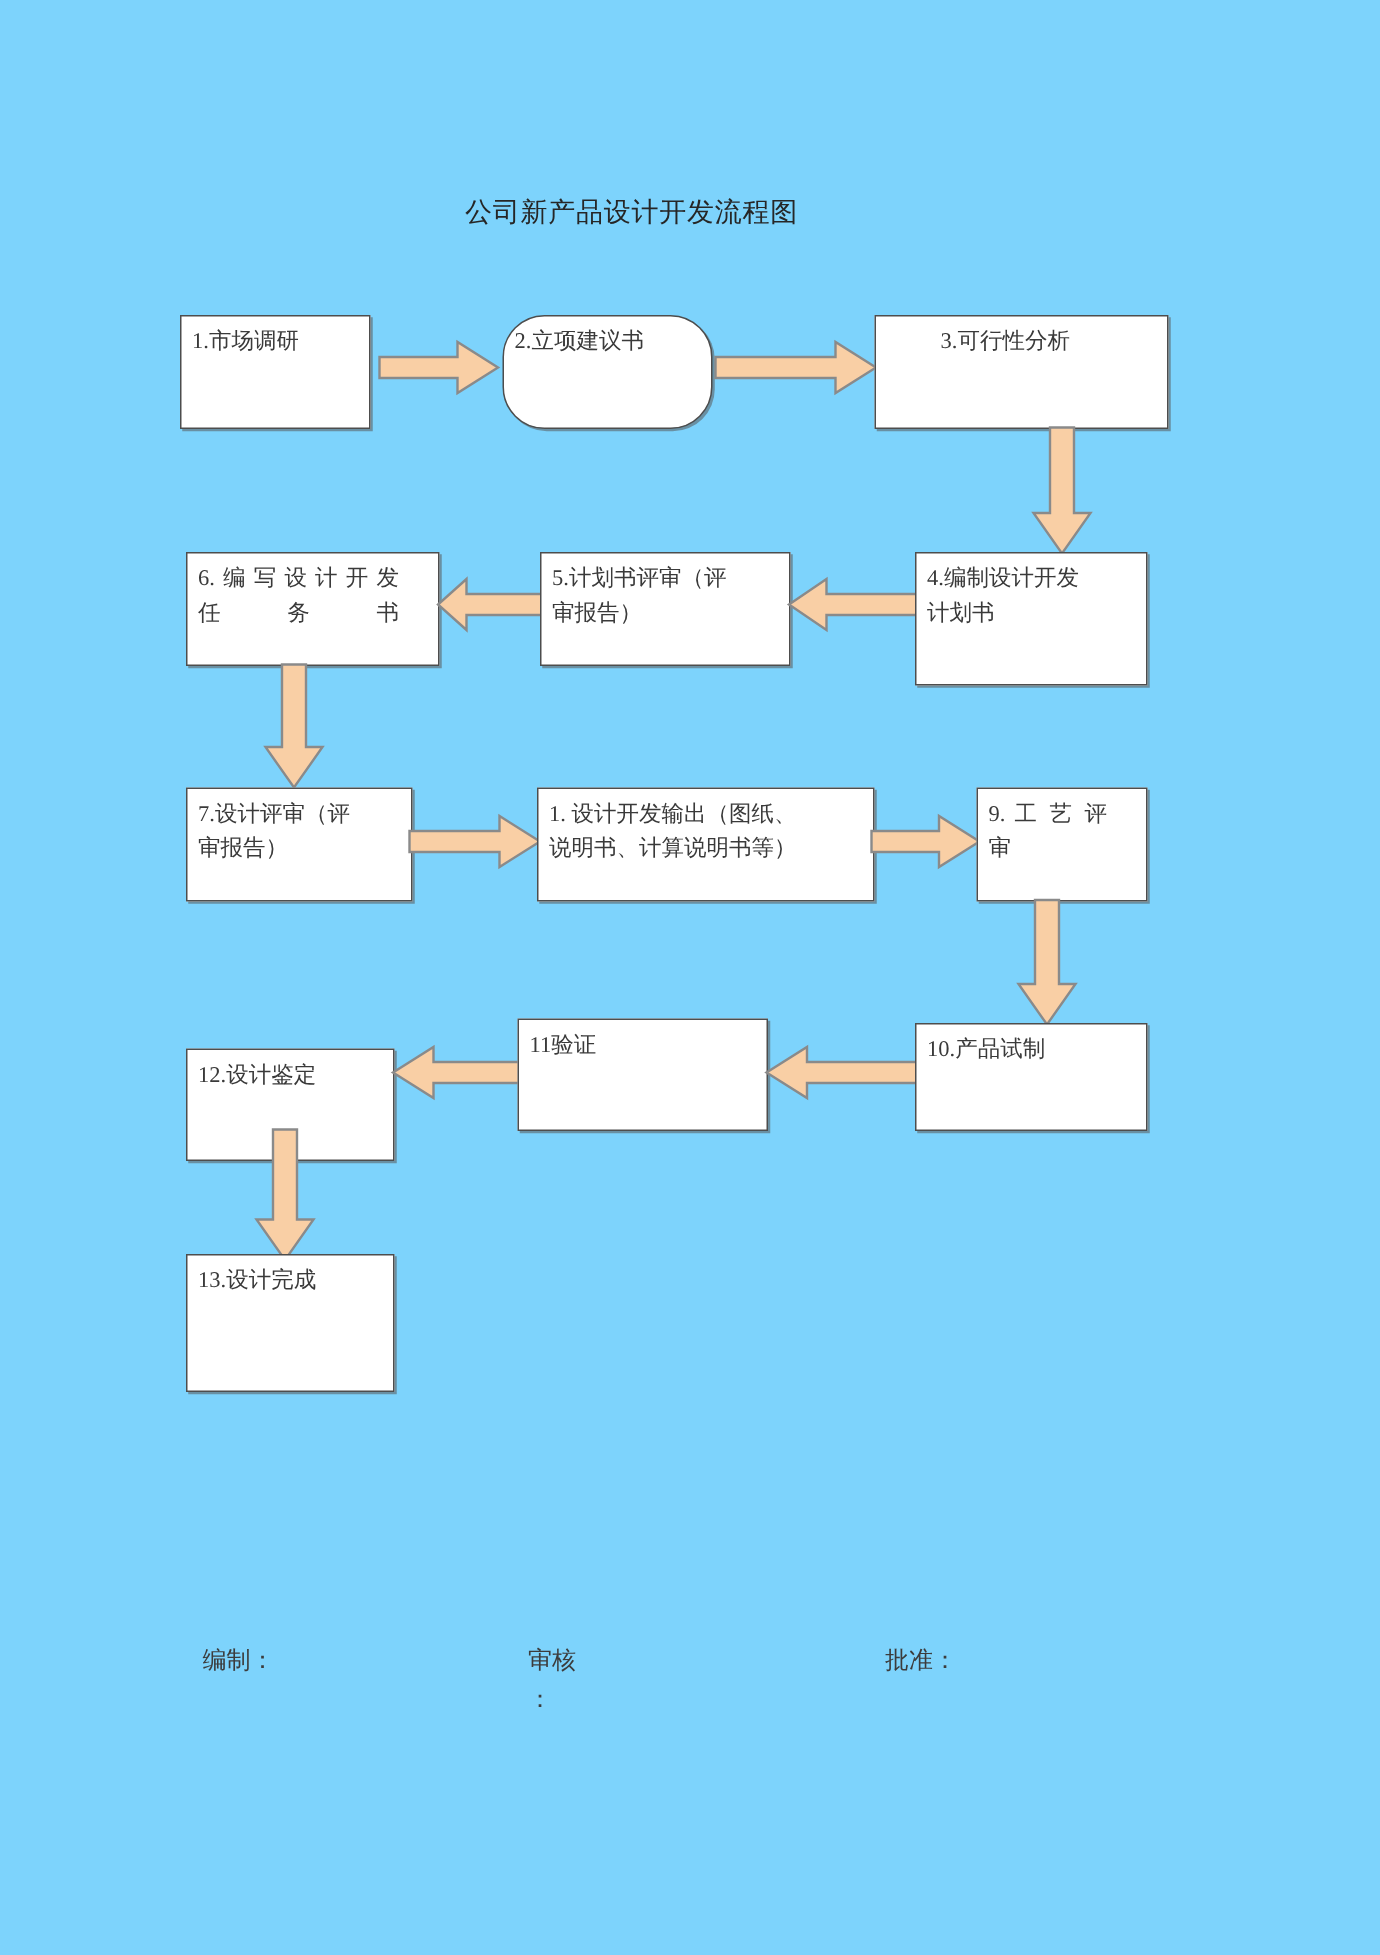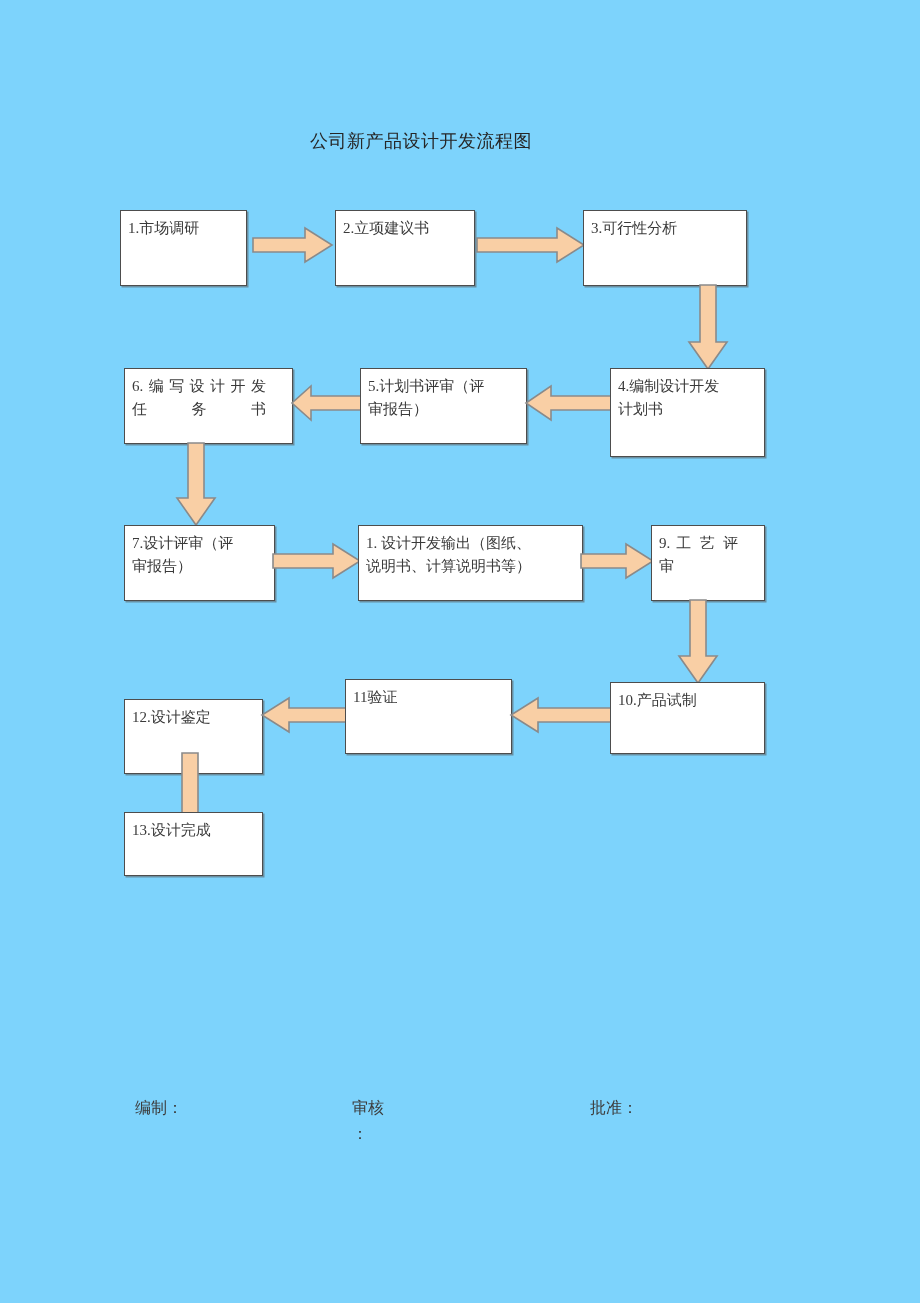--- a/index.html
+++ b/index.html
@@ -82,31 +82,31 @@
   <div class="node" style="left:120px; top:210px; width:127px; height:76px;">
     <span class="label">1.市场调研</span>
   </div>
 
   <div class="arrow" style="left:253px; top:225px; width:80px; height:40px;">
     <svg width="80" height="40" viewBox="0 0 80 40" aria-hidden="true">
       <polygon class="body" points="0,13 52,13 52,3 79,20 52,37 52,27 0,27"></polygon>
     </svg>
   </div>
 
-  <div class="node" style="left:335px; top:210px; width:140px; height:76px;">
+  <div class="node" style="left:335px; top:210px; width:140px; height:76px;border-radius:28px;">
     <span class="label">2.立项建议书</span>
   </div>
 
   <div class="arrow" style="left:477px; top:225px; width:108px; height:40px;">
     <svg width="108" height="40" viewBox="0 0 108 40" aria-hidden="true">
       <polygon class="body" points="0,13 80,13 80,3 107,20 80,37 80,27 0,27"></polygon>
     </svg>
   </div>
 
-  <div class="node" style="left:583px; top:210px; width:164px; height:76px;">
+  <div class="node" style="left:583px; top:210px; width:196px; height:76px;padding-left:36px;">
     <span class="label">3.可行性分析</span>
   </div>
 
   <div class="arrow" style="left:686px; top:285px; width:44px; height:85px;">
     <svg width="44" height="85" viewBox="0 0 44 85" aria-hidden="true">
       <polygon class="body" points="14,0 30,0 30,57 41,57 22,84 3,57 14,57"></polygon>
     </svg>
   </div>
 
   <div class="node justify" style="left:124px; top:368px; width:169px; height:76px;">
@@ -198,21 +198,21 @@
   <div class="node" style="left:610px; top:682px; width:155px; height:72px;">
     <span class="label">10.产品试制</span>
   </div>
 
   <div class="arrow" style="left:168px; top:753px; width:44px; height:88px;">
     <svg width="44" height="88" viewBox="0 0 44 88" aria-hidden="true">
       <polygon class="body" points="14,0 30,0 30,60 41,60 22,87 3,60 14,60"></polygon>
     </svg>
   </div>
 
-  <div class="node" style="left:124px; top:812px; width:139px; height:64px;">
+  <div class="node" style="left:124px; top:836px; width:139px; height:92px;">
     <span class="label">13.设计完成</span>
   </div>
 
   <div class="sig" style="left:135px; top:1095px;">编制：</div>
 
   <div class="sig" style="left:352px; top:1095px;">审核
 ：</div>
 
   <div class="sig" style="left:590px; top:1095px;">批准：</div>
 

